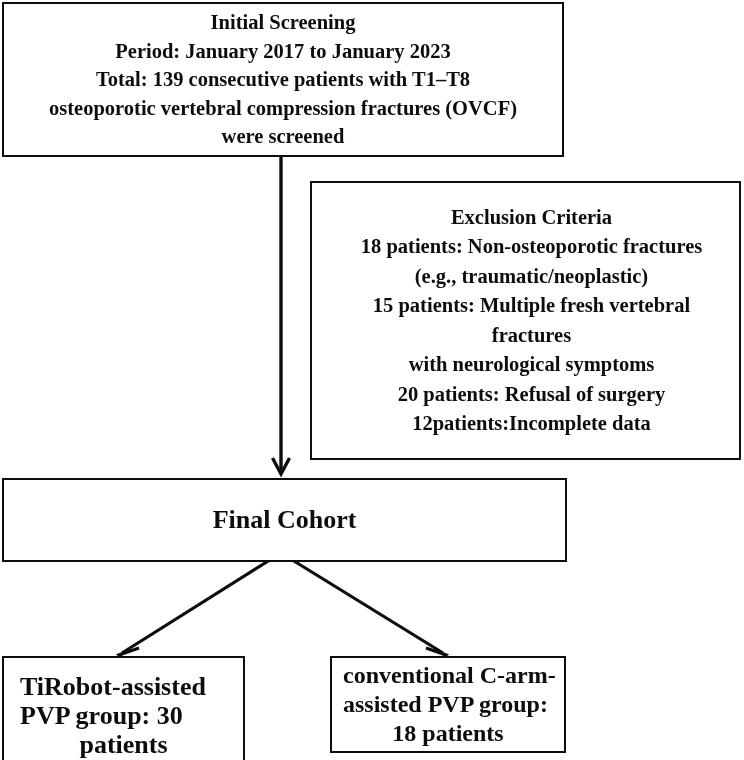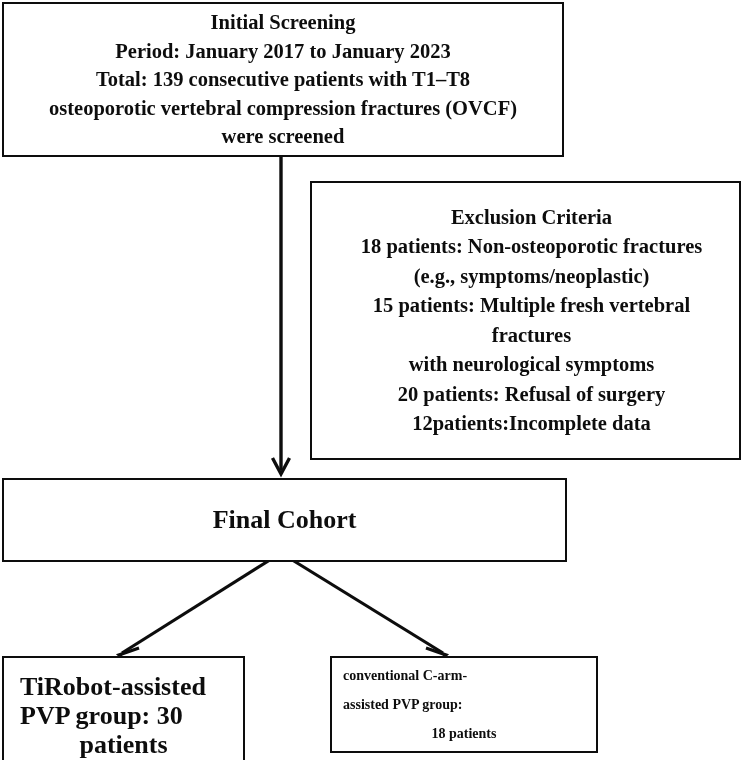--- a/index.html
+++ b/index.html
@@ -57,22 +57,22 @@
     line-height: 28.5px;
   }
   #box-robot-group {
     left: 2px;  top: 656px;
     width: 243px; height: 118px;
     font-size: 26px;
     line-height: 29px;
   }
   #box-carm-group {
     left: 330px; top: 656px;
-    width: 268px; height: 97px;
-    font-size: 14px;
+    width: 236px; height: 97px;
+    font-size: 24px;
     line-height: 29px;
   }
 
   
   #box-robot-group .ln-1,
   #box-robot-group .ln-2 { text-align: left; padding-left: 32px; }
   #box-carm-group  .ln-1,
   #box-carm-group  .ln-2 { text-align: left; padding-left: 22px; }
 
   
@@ -111,21 +111,21 @@
     <span class="ln ln-0">Initial Screening</span>
     <span class="ln ln-1">Period: January 2017 to January 2023</span>
     <span class="ln ln-2">Total: 139 consecutive patients with T1–T8</span>
     <span class="ln ln-3">osteoporotic vertebral compression fractures (OVCF)</span>
     <span class="ln ln-4">were screened</span>
   </div>
 
   <div class="flow-box" id="box-exclusion-criteria">
     <span class="ln ln-0">Exclusion Criteria</span>
     <span class="ln ln-1">18 patients: Non-osteoporotic fractures</span>
-    <span class="ln ln-2">(e.g., symptoms/neoplastic)</span>
+    <span class="ln ln-2">(e.g., traumatic/neoplastic)</span>
     <span class="ln ln-3">15 patients: Multiple fresh vertebral</span>
     <span class="ln ln-4">fractures</span>
     <span class="ln ln-6">with neurological symptoms</span>
     <span class="ln ln-7">20 patients: Refusal of surgery</span>
     <span class="ln ln-8">12patients:Incomplete data</span>
   </div>
 
   <div class="flow-box" id="box-final-cohort">
     <span class="ln ln-0">Final Cohort</span>
   </div>

